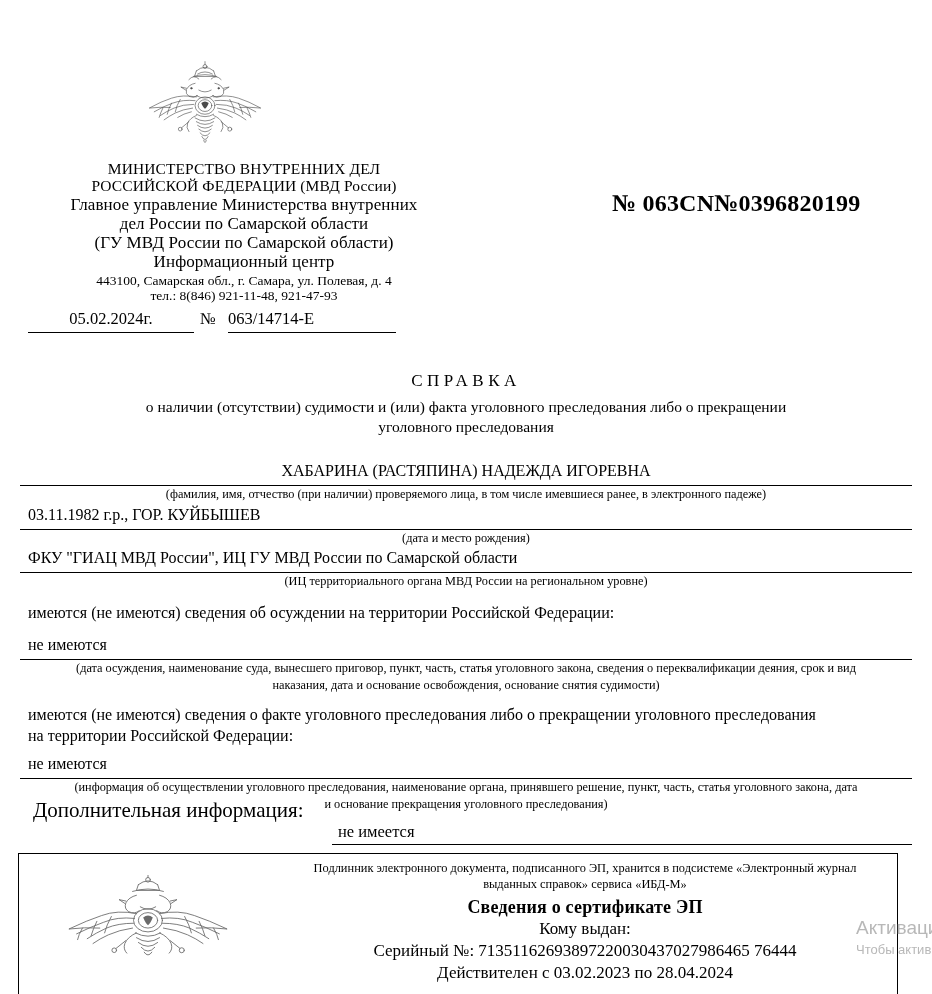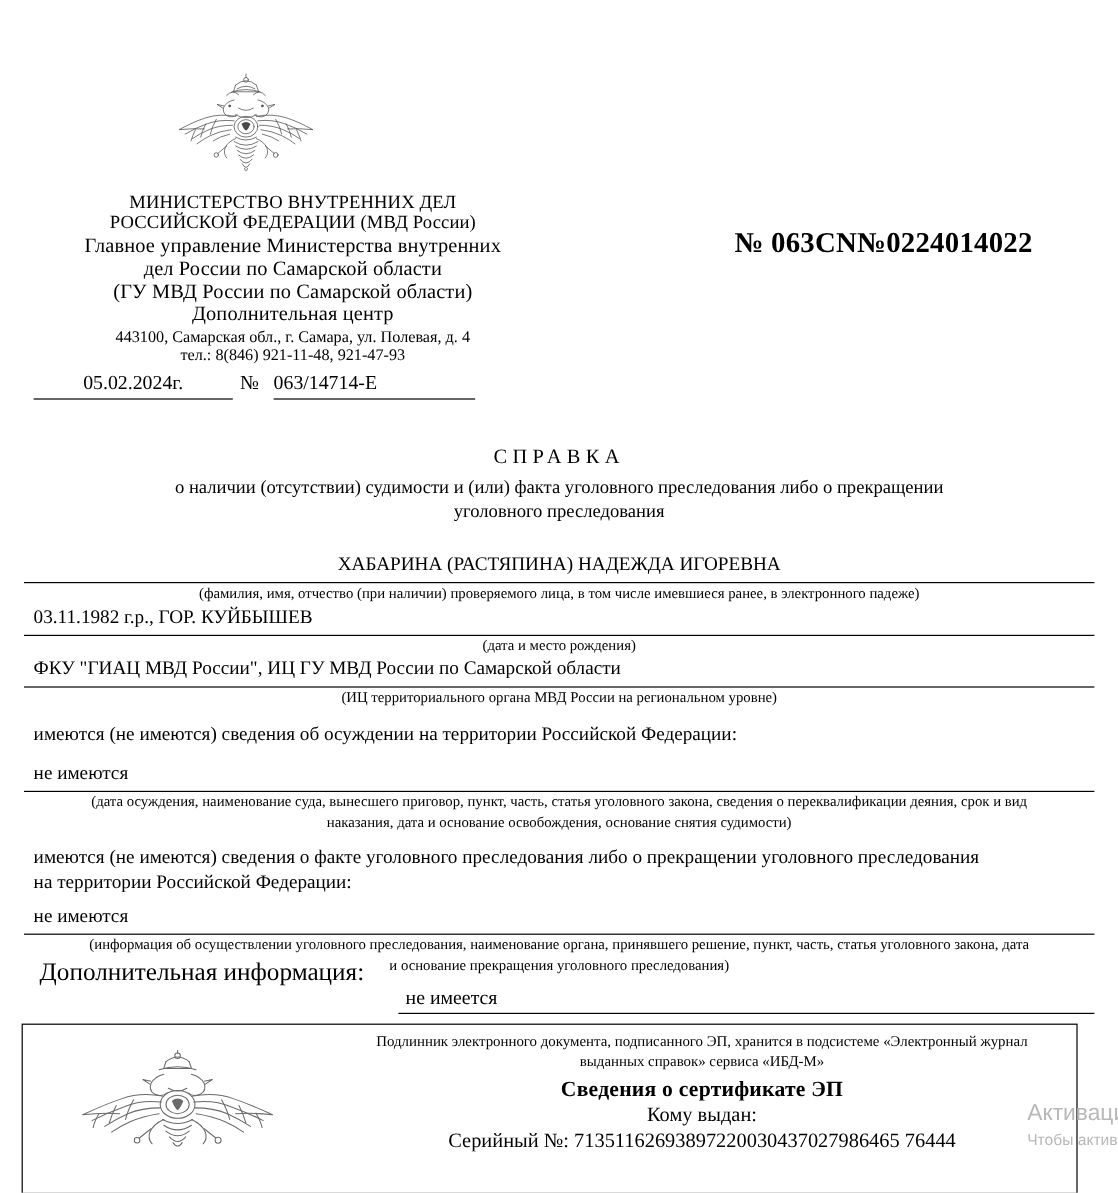--- a/index.html
+++ b/index.html
@@ -319,26 +319,26 @@
         </g>
       </svg>
     </div>
 
     <div class="org-block">
       <div class="org-line-1">МИНИСТЕРСТВО ВНУТРЕННИХ ДЕЛ</div>
       <div class="org-line-2">РОССИЙСКОЙ ФЕДЕРАЦИИ (МВД России)</div>
       <div class="org-strong">Главное управление Министерства внутренних</div>
       <div class="org-strong">дел России по Самарской области</div>
       <div class="org-strong">(ГУ МВД России по Самарской области)</div>
-      <div class="org-strong">Дополнительная центр</div>
+      <div class="org-strong">Информационный центр</div>
       <div class="org-addr">443100, Самарская обл., г. Самара, ул. Полевая, д. 4</div>
       <div class="org-phone">тел.: 8(846) 921-11-48, 921-47-93</div>
     </div>
 
-    <div class="doc-number-right">№ 063СN№0224014022</div>
+    <div class="doc-number-right">№ 063СN№0396820199</div>
   </div>
 
   <div class="datenum-row">
     <div class="dn-date">05.02.2024г.</div>
     <div class="dn-date-rule"></div>
     <div class="dn-no">№</div>
     <div class="dn-val">063/14714-Е</div>
     <div class="dn-val-rule"></div>
   </div>
 
@@ -442,20 +442,21 @@
       </g>
     </svg>
   </div>
 
   <div class="cert-text">
     <div class="cert-note">Подлинник электронного документа, подписанного ЭП, хранится в подсистеме «Электронный журнал</div>
     <div class="cert-note">выданных справок» сервиса «ИБД-М»</div>
     <div class="cert-title">Сведения о сертификате ЭП</div>
     <div class="cert-line">Кому выдан:</div>
     <div class="cert-line">Серийный №: 71351162693897220030437027986465 76444</div>
+    <div class="cert-line">Действителен с 03.02.2023 по 28.04.2024</div>
   </div>
 
   <div class="watermark">
     <div class="wm-title">Активация Windows</div>
     <div class="wm-sub">Чтобы активировать Windows, перейдите в раздел</div>
   </div>
 
 </div>
 
 </body></html>

